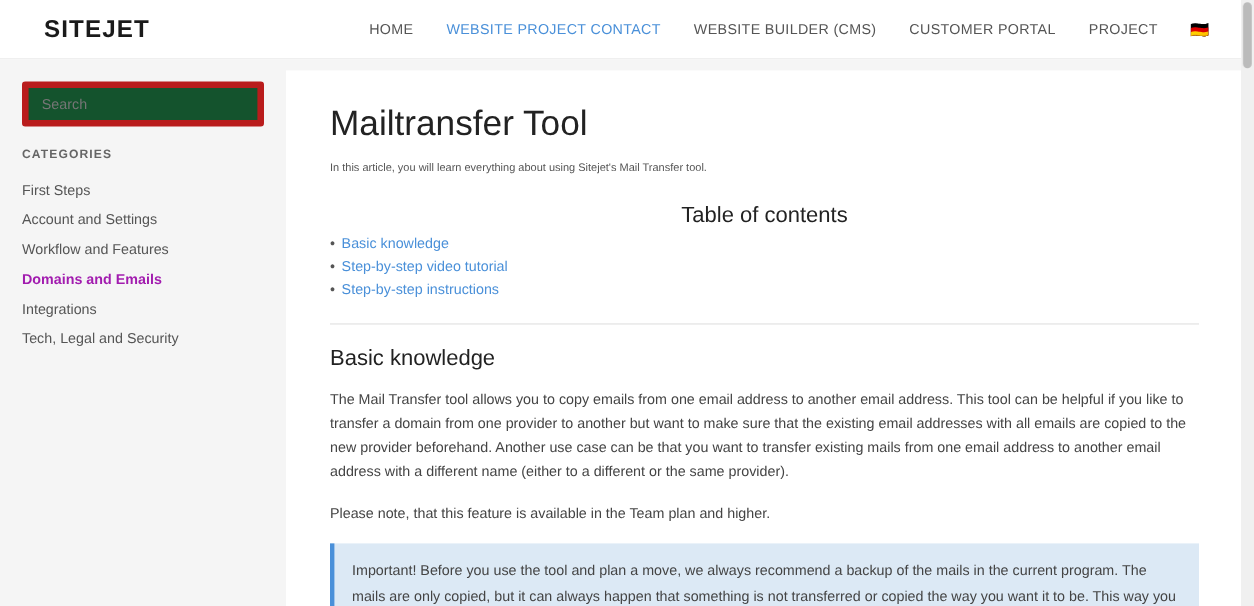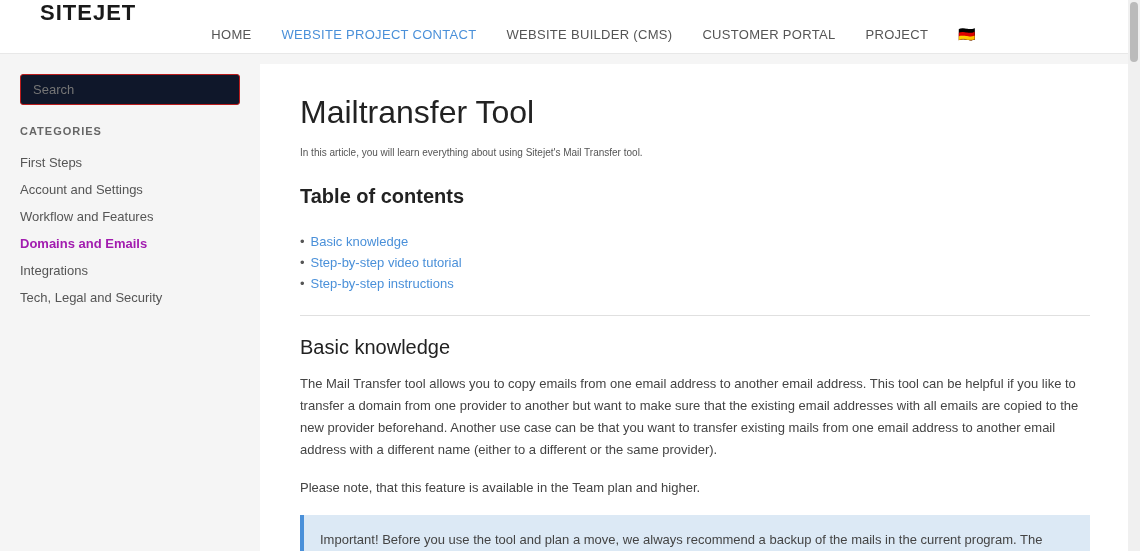--- a/index.html
+++ b/index.html
@@ -15,21 +15,20 @@
     }
 
     
     .header {
       display: flex;
       align-items: center;
       padding: 0 40px;
       height: 54px;
       background: #fff;
       border-bottom: 1px solid #e8e8e8;
-      flex-direction: column;
     }
 
     .logo {
       font-size: 22px;
       font-weight: 700;
       color: #1a1a1a;
       letter-spacing: 1px;
       margin-right: auto;
       font-family: Arial, sans-serif;
     }
@@ -65,25 +64,25 @@
     .sidebar {
       width: 260px;
       min-width: 260px;
       padding: 20px 20px;
       background: #f5f5f5;
     }
 
     .search-box {
       width: 100%;
       padding: 7px 12px;
-      border: 1px solid #b91c1c;
+      border: 6px solid #b91c1c;
       border-radius: 3px;
       font-size: 13px;
       color: #999;
-      background: #0f172a;
+      background: #14532d;
       margin-bottom: 20px;
     }
 
     .categories-label {
       font-size: 11px;
       font-weight: 700;
       color: #666;
       letter-spacing: 1px;
       margin-bottom: 12px;
       text-transform: uppercase;
@@ -120,23 +119,24 @@
 
     .intro-text {
       font-size: 10px;
       color: #555;
       margin-bottom: 24px;
       line-height: 1.6;
     }
 
     .toc-title {
       font-size: 20px;
-      font-weight: 700;
+      font-weight: 400;
       color: #222;
-      margin-bottom: 26px;
+      margin-bottom: 5px;
+      text-align: center;
     }
 
     .toc-list {
       list-style: none;
       margin-bottom: 24px;
     }
 
     .toc-list li {
       display: flex;
       align-items: center;

